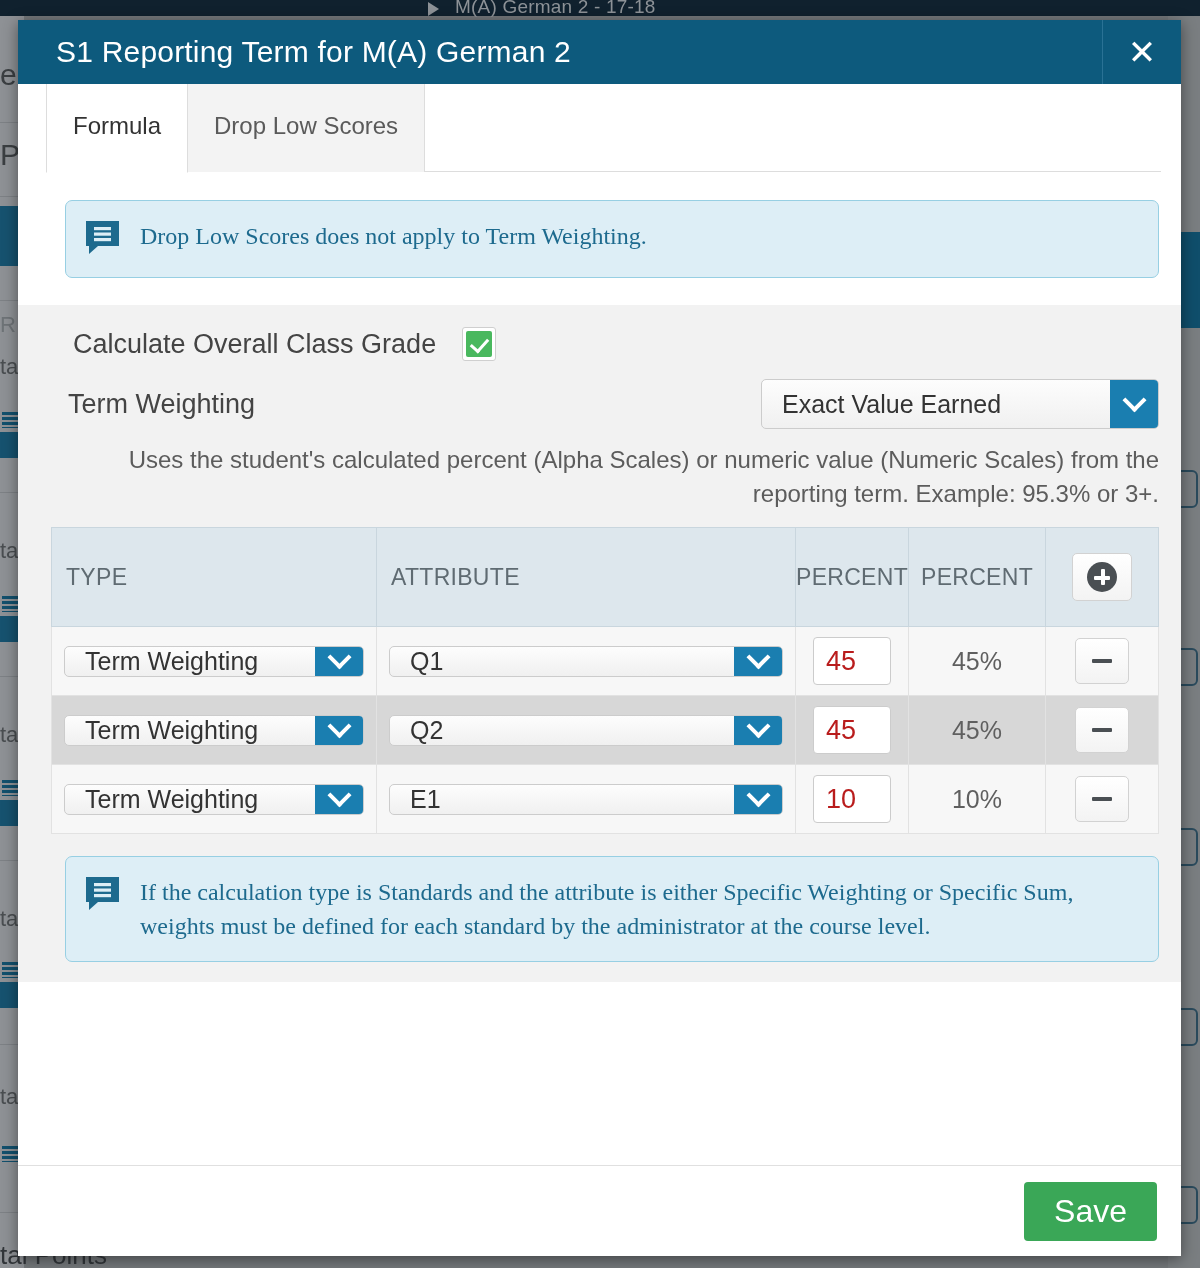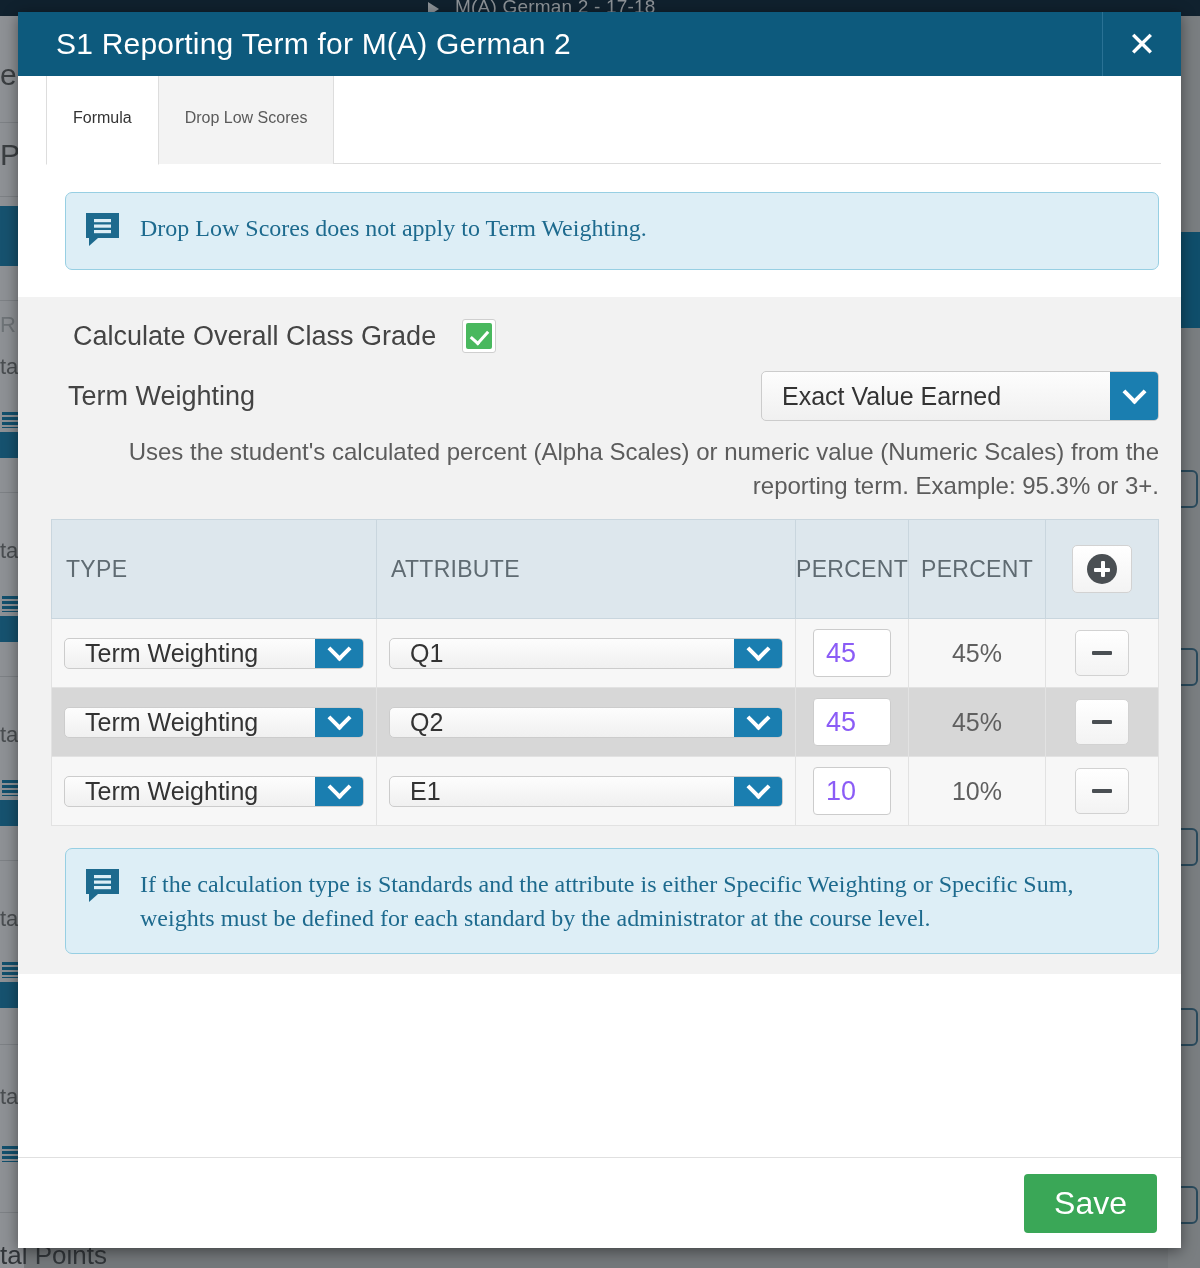--- a/index.html
+++ b/index.html
@@ -95,21 +95,21 @@
     left: 0; top: 1240px;
     font-size: 26px;
     color: #32363a;
     white-space: nowrap;
   }
 
   
   #modal {
     position: absolute;
     left: 18px;
-    top: 12px;
+    top: 20px;
     width: 1163px;
     height: 1236px;
     background: #ffffff;
     box-shadow: 0 3px 14px rgba(0,0,0,.45);
     display: flex;
     flex-direction: column;
   }
 
   .modal-header {
     height: 64px;
@@ -159,21 +159,21 @@
     content: "";
     position: absolute;
     left: 28px; right: 20px; bottom: 0;
     height: 1px;
     background: #dddddd;
   }
   .tab {
     padding: 16px 26px;
     height: 61px;
     line-height: 61px;
-    font-size: 16px;
+    font-size: 24px;
     border: 1px solid #dddddd;
     border-bottom: none;
     position: relative;
     z-index: 2;
     cursor: pointer;
     white-space: nowrap;
   }
   .tab.active {
     background: #ffffff;
     color: #333333;
@@ -358,21 +358,21 @@
     color: #5f5f5f;
   }
 
   .num-input {
     width: 78px;
     height: 48px;
     border: 1px solid #cccccc;
     border-radius: 4px;
     background: #ffffff;
     font-size: 27px;
-    color: #8b5cf6;
+    color: #b91c1c;
     padding: 0 0 0 12px;
     box-sizing: border-box;
     font-family: "Liberation Sans", sans-serif;
   }
 
   .sq-btn {
     width: 52px;
     height: 44px;
     border: 1px solid #d2d2d2;
     border-radius: 5px;

